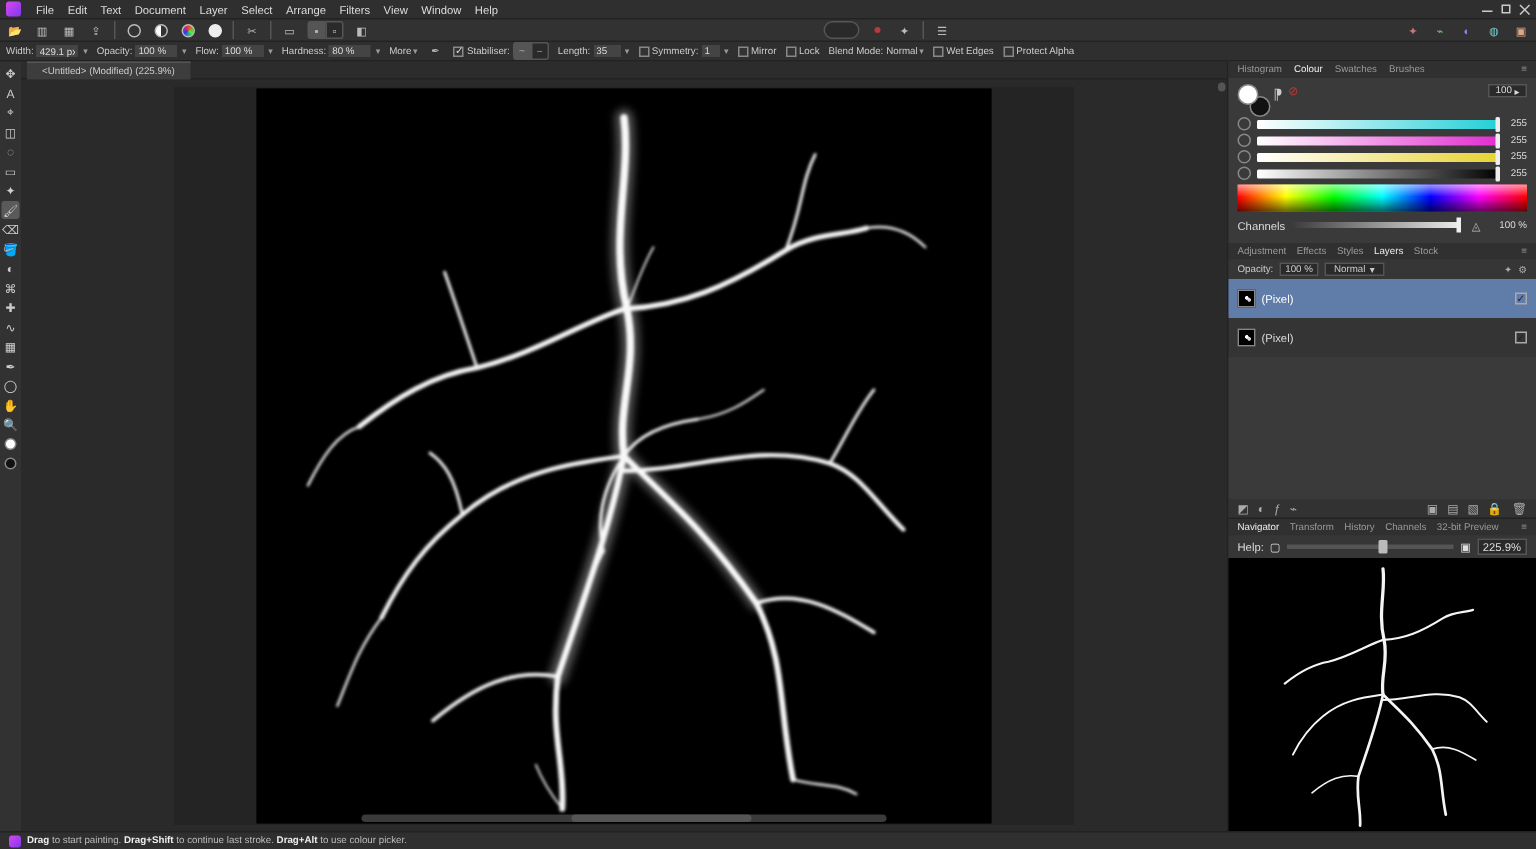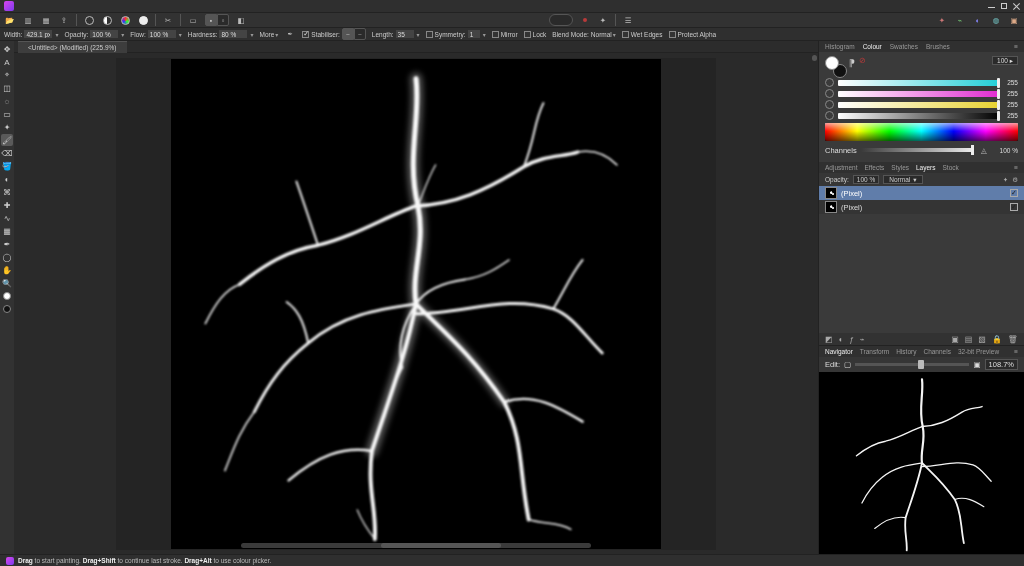--- a/index.html
+++ b/index.html
@@ -126,21 +126,21 @@
   .mini-tabs span.on{ color:#eee; }
 
   
   #layers-head { display:flex; align-items:center; gap:4px; padding:2px 6px;
                  background:#363636; font-size:6.5px; color:#ccc; }
   #layers-head .pbox { background:#2a2a2a; border:1px solid #555; padding:0 3px; height:9px;
                        display:flex; align-items:center; }
   #layers-head .blend { background:#2a2a2a; border:1px solid #555; padding:0 5px; height:9px;
                         display:flex; align-items:center; gap:3px; }
   .gear-row { margin-left:auto; display:flex; gap:4px; color:#aaa;}
-  .layer-row { display:flex; align-items:center; gap:4px; padding:1px 6px; height:14px; }
+  .layer-row { display:flex; align-items:center; gap:4px; padding:1px 6px; height:26px; }
   .layer-row.sel { background:#607daa; color:#fff; }
   .layer-thumb { width:12px; height:12px; background:#000; border:1px solid #888; position:relative;}
   .layer-thumb .mini { position:absolute; left:2px; top:1px; width:8px; height:9px;
                        background:radial-gradient(circle at 40% 40%, #ddd 0 1px, transparent 1.5px),
                                   radial-gradient(circle at 60% 55%, #bbb 0 1px, transparent 1.5px),
                                   #060606; filter:contrast(1.4);}
   .layer-chk { width:8px; height:8px; border:1px solid #aaa; margin-left:auto;
                display:flex; align-items:center; justify-content:center; font-size:7px; }
   .layer-chk.on::after{ content:"✓"; color:#222; }
   .layers-space { flex:1; background:#3a3a3a; }
@@ -164,20 +164,33 @@
             border-top:1px solid #222; }
   #status b { color:#eee; font-weight:600; }
   #status .sicon { width:8px; height:8px; border-radius:2px;
                    background:linear-gradient(135deg,#d946ef,#7c3aed); }
 </style>
 </head>
 <body>
 
 <div id="menubar">
   <div id="app-logo"></div>
+  <div id="menus">
+    <span>File</span>
+    <span>Edit</span>
+    <span>Text</span>
+    <span>Document</span>
+    <span>Layer</span>
+    <span>Select</span>
+    <span>Arrange</span>
+    <span>Filters</span>
+    <span>View</span>
+    <span>Window</span>
+    <span>Help</span>
+  </div>
   <div id="win-ctrl">
     <span class="win-min"></span>
     <span class="win-max"></span>
     <span class="win-close"></span>
   </div>
 </div>
 
 <div id="toolbar">
   <span class="tb-btn">📂</span>
   <span class="tb-btn">▥</span>
@@ -483,27 +496,27 @@
     <div id="nav-panel">
       <div class="mini-tabs">
         <span class="on">Navigator</span>
         <span>Transform</span>
         <span>History</span>
         <span>Channels</span>
         <span>32-bit Preview</span>
         <span style="margin-left:auto">≡</span>
       </div>
       <div id="nav-zoom">
-        <span>Edit:</span>
+        <span>Help:</span>
         <span>▢</span>
         <div class="zbar">
             <div class="zk"></div>
           </div>
         <span>▣</span>
-        <span style="background:#2a2a2a;padding:0 3px;border:1px solid #555">108.7%</span>
+        <span style="background:#2a2a2a;padding:0 3px;border:1px solid #555">225.9%</span>
       </div>
       <div id="nav-canvas">
         <svg viewBox="0 0 500 500">
           <rect width="500" height="500" fill="#000"></rect>
           <g stroke="#f4f4f4" fill="none" stroke-linecap="round">
             <path stroke-width="6" d="M250 20 C255 60 240 100 252 150 C260 190 245 215 250 250"></path>
             <path stroke-width="5" d="M250 250 C240 300 225 340 205 400 C200 440 210 460 208 490"></path>
             <path stroke-width="5" d="M250 250 C280 280 305 300 340 350 C360 390 355 420 365 470"></path>
             <path stroke-width="4" d="M250 150 C220 160 190 180 150 190 C120 195 95 210 70 230"></path>
             <path stroke-width="4" d="M250 150 C290 148 320 135 360 110 C380 98 400 100 415 95"></path>

